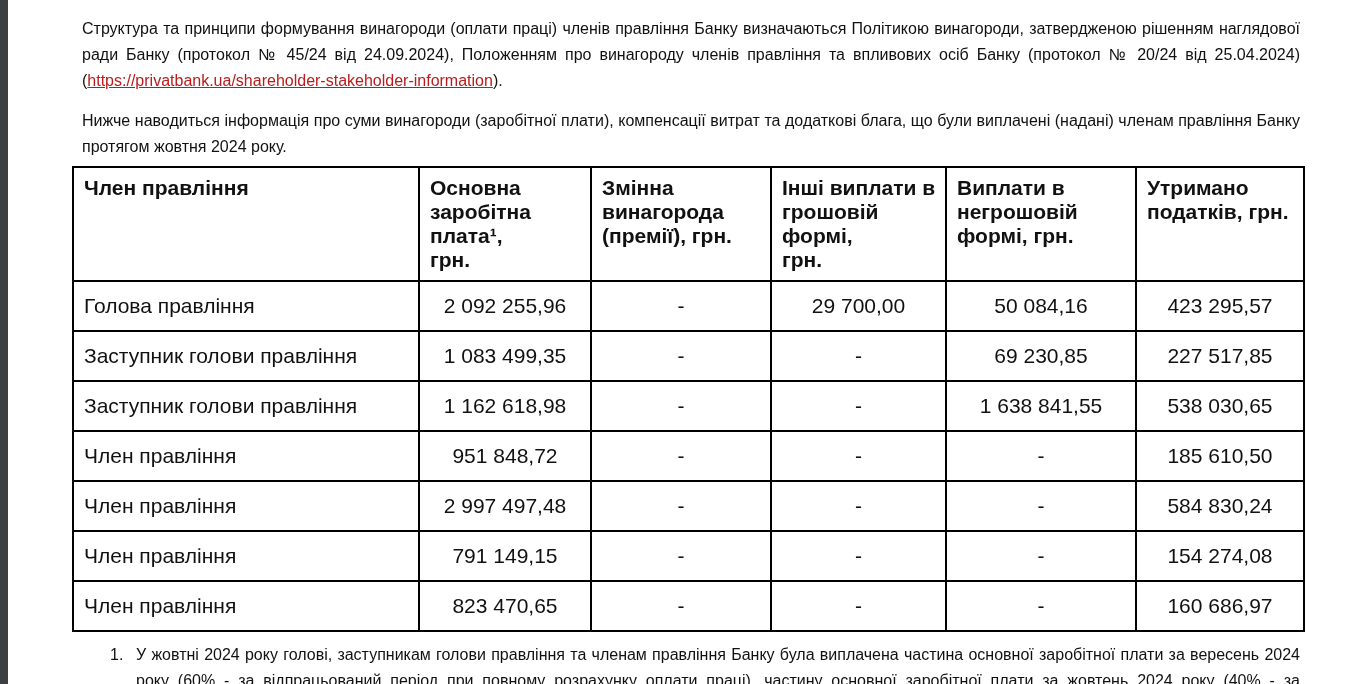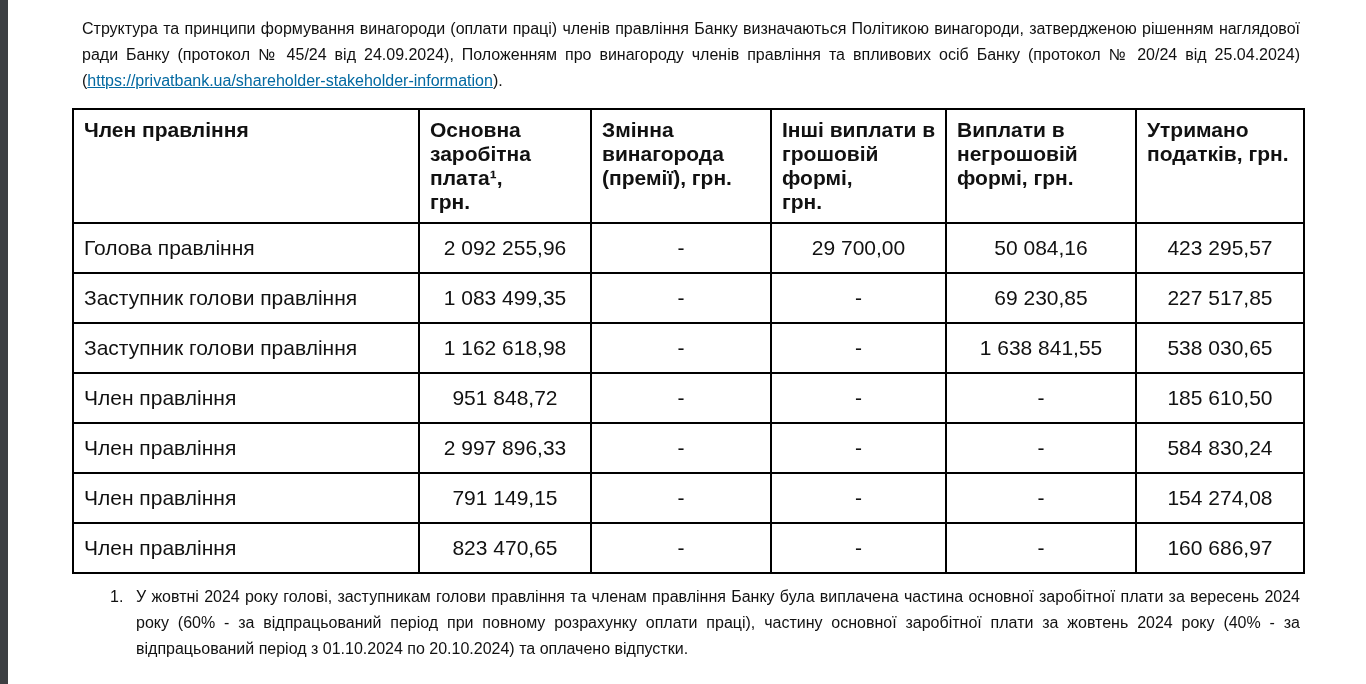--- a/index.html
+++ b/index.html
@@ -23,21 +23,21 @@
     width: 1231px;
   }
   .para {
     margin: 0 3px 14px 10px;
     font-size: 16px;
     line-height: 26px;
     text-align: justify;
   }
   .para.second { margin-bottom: 6px; }
   .doc-link {
-    color: #0369a1;
+    color: #b91c1c;
     text-decoration: underline;
     cursor: pointer;
   }
   table.remuneration {
     width: 100%;
     border-collapse: collapse;
     table-layout: fixed;
   }
   table.remuneration th, table.remuneration td {
     border: 2px solid #000000;
@@ -92,20 +92,21 @@
 <body>
 
 <div class="viewer-edge"></div>
 
 <div class="content">
 
   <p class="para">
     <span>Структура та принципи формування винагороди (оплати праці) членів правління Банку визначаються Політикою винагороди, затвердженою рішенням наглядової ради Банку (протокол № 45/24 від 24.09.2024), Положенням про винагороду членів правління та впливових осіб Банку (протокол № 20/24 від 25.04.2024) (</span><a class="doc-link">https://privatbank.ua/shareholder-stakeholder-information</a><span>).</span>
   </p>
 
+  <p class="para second">Нижче наводиться інформація про суми винагороди (заробітної плати), компенсації витрат та додаткові блага, що були виплачені (надані) членам правління Банку протягом жовтня 2024 року.</p>
 
   <table class="remuneration">
     <colgroup>
       <col class="c-role">
         <col class="c-base">
         <col class="c-var">
         <col class="c-cash">
         <col class="c-noncash">
         <col class="c-tax">
     </colgroup>
@@ -156,21 +157,21 @@
       <tr>
         <td class="role-cell">Член правління</td>
         <td>951 848,72</td>
         <td>-</td>
         <td>-</td>
         <td>-</td>
         <td>185 610,50</td>
       </tr>
       <tr>
         <td class="role-cell">Член правління</td>
-        <td>2 997 896,33</td>
+        <td>2 997 497,48</td>
         <td>-</td>
         <td>-</td>
         <td>-</td>
         <td>584 830,24</td>
       </tr>
       <tr>
         <td class="role-cell">Член правління</td>
         <td>791 149,15</td>
         <td>-</td>
         <td>-</td>

